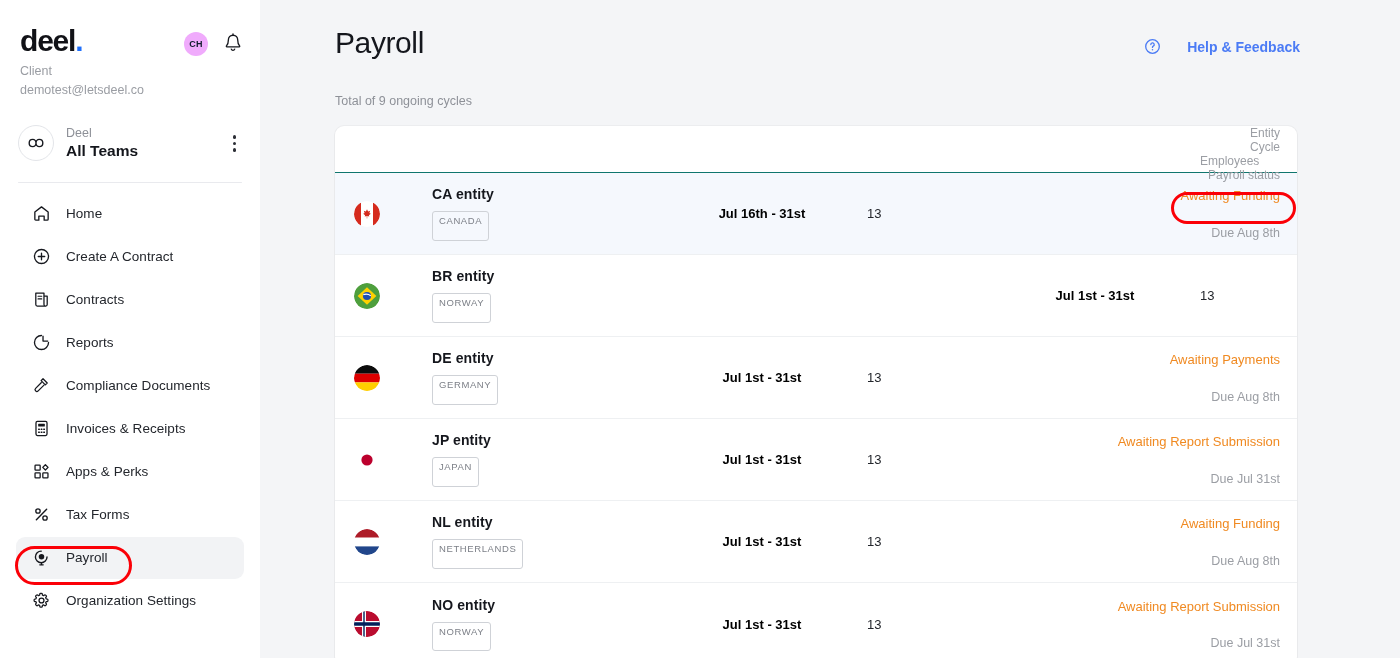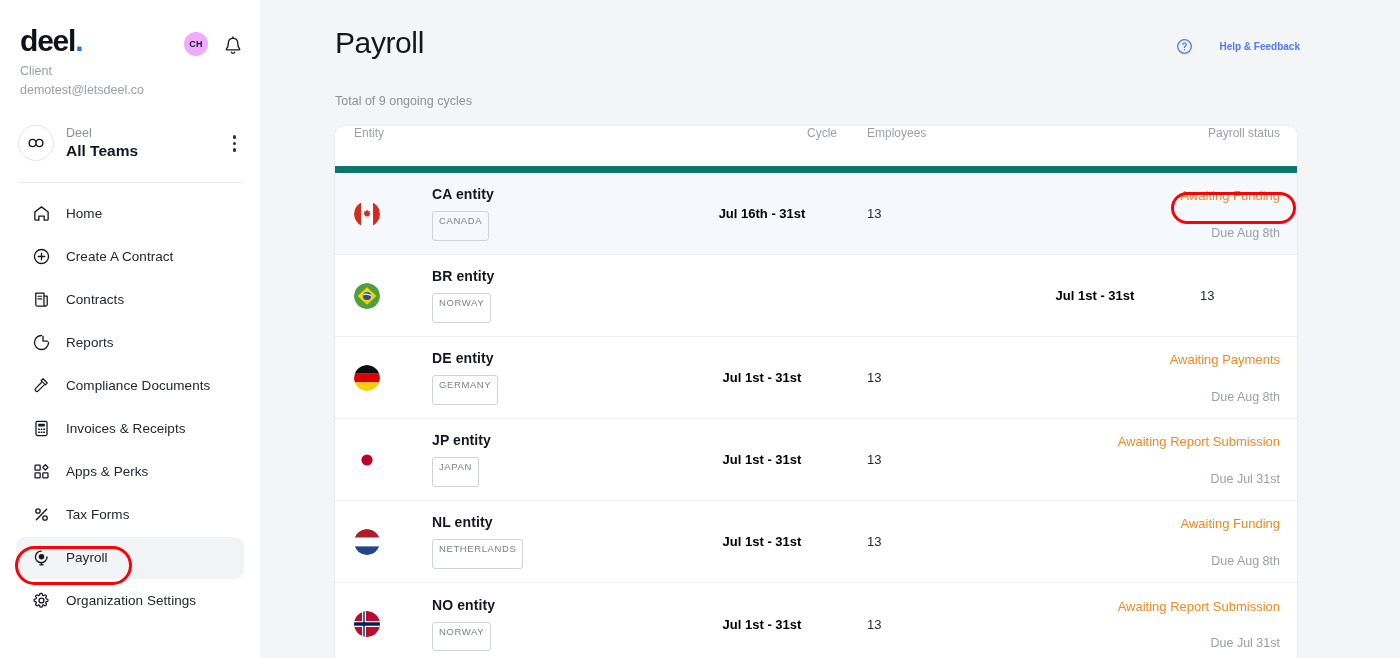--- a/index.html
+++ b/index.html
@@ -9,21 +9,21 @@
     background: #ffffff;
     overflow: hidden;
   }
   .app { position: relative; width: 1400px; height: 658px; display: flex; }
 
   
   .sidebar {
     width: 260px; height: 658px; background: #ffffff;
     flex: 0 0 260px; position: relative; padding: 0 16px;
   }
-  .brand-row { display: flex; align-items: flex-end; padding: 26px 2px 0 4px; }
+  .brand-row { display: flex; align-items: center; padding: 26px 2px 0 4px; }
   .logo { font-size: 30px; font-weight: 700; letter-spacing: -1.2px; color: #111217; line-height: 1; }
   .logo .dot { color: #1f6ffb; }
   .brand-spacer { flex: 1; }
   .avatar {
     width: 24px; height: 24px; border-radius: 50%; background: #f0abfc;
     color: #0f1b2b; font-size: 9px; font-weight: 700; letter-spacing: .3px;
     display: flex; align-items: center; justify-content: center;
     margin-top: 5px; margin-right: 16px;
   }
   .bell { margin-top: 4px; width: 18px; height: 20px; }
@@ -52,30 +52,30 @@
   .nav-ico { width: 22px; height: 22px; flex: 0 0 22px; display: flex; align-items: center; justify-content: center; margin-right: 14px; }
   .nav-label { font-size: 13.5px; color: #23262c; letter-spacing: .05px; }
 
   
   .main { flex: 1; background: #f4f5f7; height: 658px; position: relative; padding: 0 100px 0 75px; }
   .main-head { display: flex; align-items: flex-start; padding-top: 26px; }
   .page-title { font-size: 30px; font-weight: 400; color: #15171d; letter-spacing: -.4px; }
   .head-spacer { flex: 1; }
   .help {
     display: flex; align-items: center; gap: 26px; margin-top: 12px;
-    color: #4b7bf5; font-size: 10px; font-weight: 700; cursor: pointer;
+    color: #4b7bf5; font-size: 14px; font-weight: 700; cursor: pointer;
   }
   .subtitle { font-size: 12.5px; color: #8e9198; margin-top: 34px; }
 
   .card {
     margin-top: 18px; background: #ffffff; border-radius: 9px;
     box-shadow: 0 1px 2px rgba(18,22,33,.06), 0 0 0 1px rgba(18,22,33,.035);
     overflow: hidden; width: 962px;
   }
-  .thead { display: flex; align-items: flex-start; height: 47px; padding: 0 17px 0 19px; border-bottom: 7px solid #0f766e; }
+  .thead { display: flex; align-items: flex-end; height: 47px; padding: 0 17px 0 19px; border-bottom: 1px solid #0f766e; flex-direction: column; }
   .th { font-size: 12px; color: #9b9ea4; }
   .th-entity { flex: 1; }
   .th-cycle { width: 150px; text-align: right; }
   .th-emp   { width: 110px; text-align: left; padding-left: 30px; }
   .th-status{ flex: 1; text-align: right; }
 
   .row { display: flex; align-items: center; min-height: 82px; padding: 0 17px 0 19px; border-bottom: 1px solid #eef0f2; }
   .row.highlight { background: #f5f8fd; }
   .row:last-child { border-bottom: none; }
   .cell-entity { flex: 1; display: flex; align-items: center; gap: 32px; }

